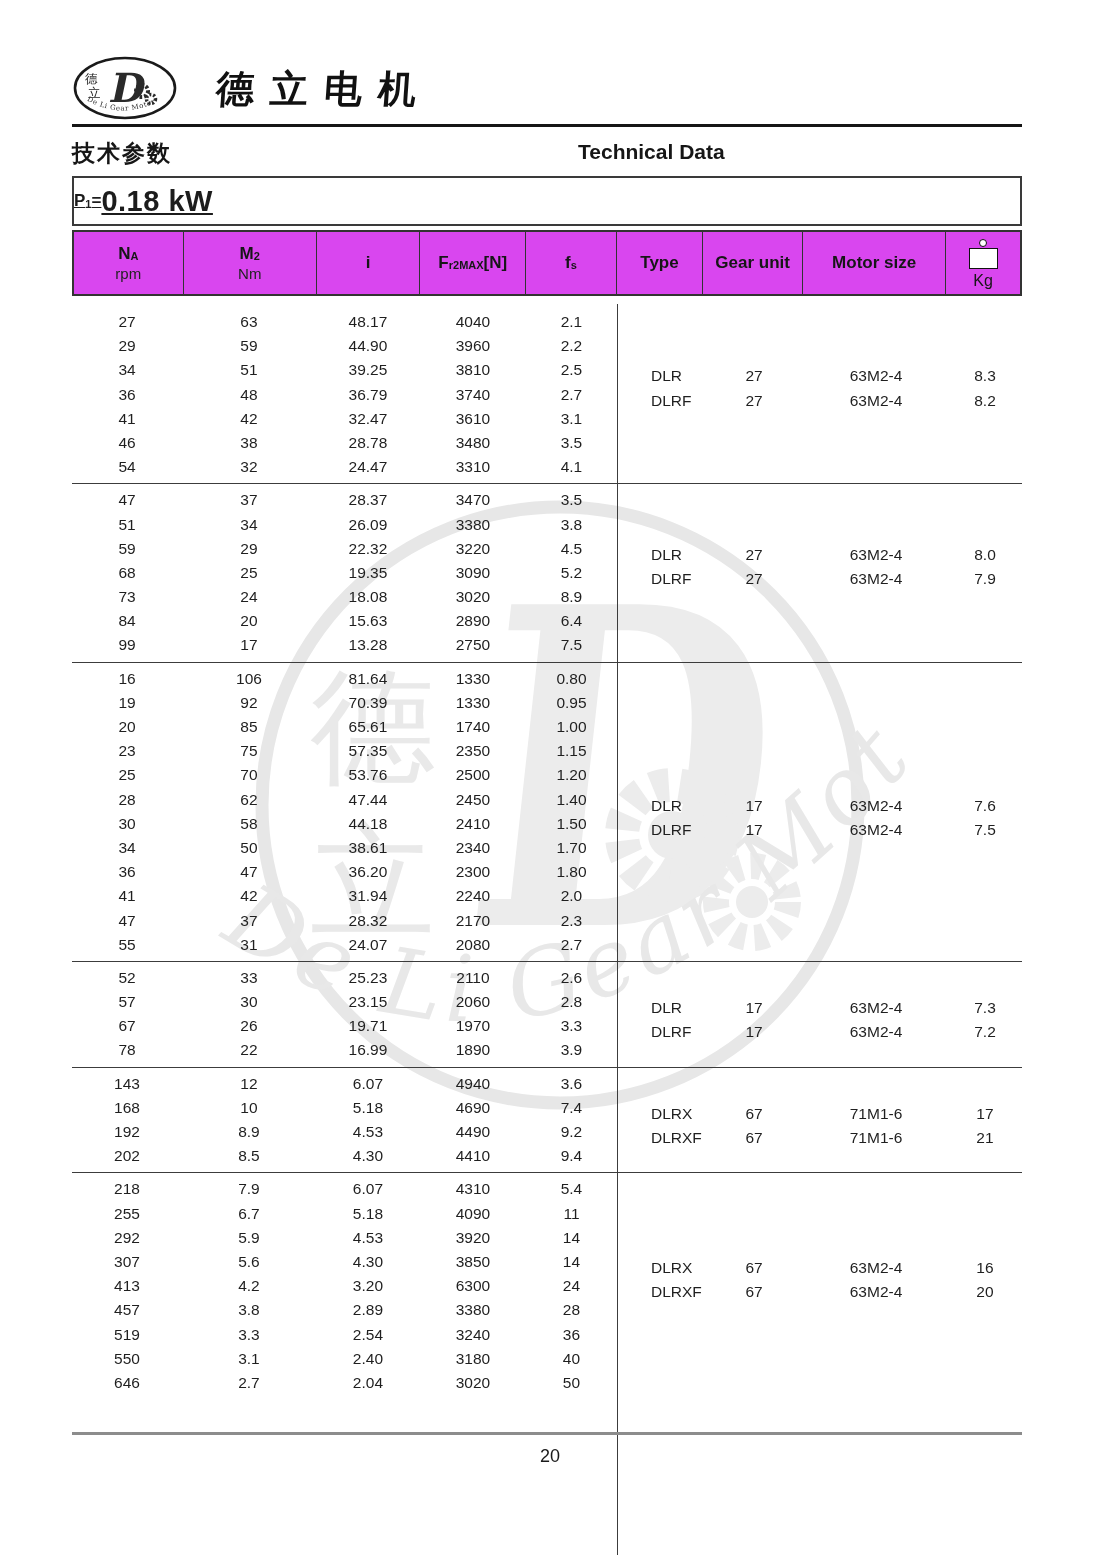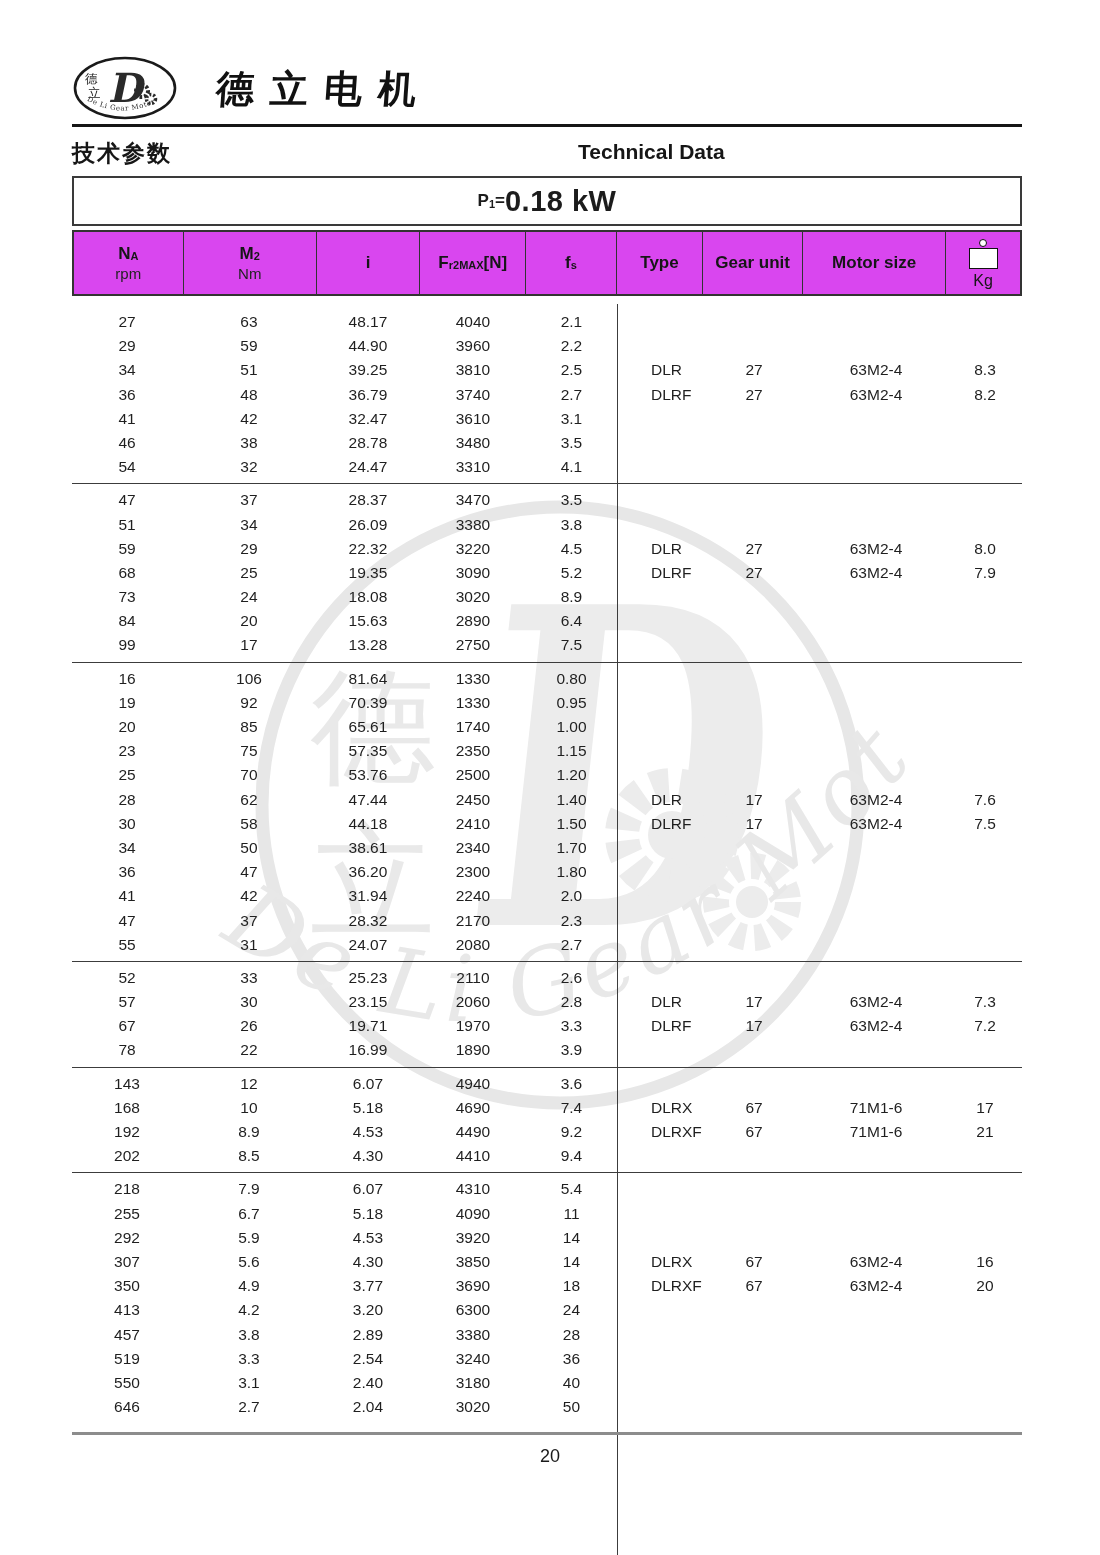--- a/index.html
+++ b/index.html
@@ -23,21 +23,21 @@
     transform:skewX(-4deg);
   }
   .top-rule{position:absolute;left:72px;top:124px;width:950px;height:3px;background:#151515;z-index:2;}
   .section-row{position:absolute;left:72px;top:138px;width:950px;height:32px;z-index:2;}
   .section-cn{position:absolute;left:0;top:0;font-size:23px;font-weight:bold;color:#161616;letter-spacing:2px;}
   .section-en{position:absolute;left:506px;top:2px;font-size:21px;font-weight:bold;color:#161616;}
   
   .power-box{
     position:absolute;left:72px;top:176px;width:950px;height:50px;
     border:2px solid #3a3a3a;box-sizing:border-box;z-index:2;background:#fff;
-    display:flex;align-items:center;justify-content:center;
+    display:flex;align-items:center;justify-content:flex-start;text-decoration:underline;
   }
   .power-sym{font-size:17px;font-weight:bold;}
   .power-sub{font-size:11px;font-weight:bold;vertical-align:-2px;}
   .power-val{font-size:29px;font-weight:bold;letter-spacing:0.5px;}
   
   .grid9{display:grid;grid-template-columns:11.58% 14.10% 10.95% 11.16% 9.58% 9.16% 10.53% 15.16% 7.78%;}
   .thead{
     position:absolute;left:72px;top:230px;width:950px;height:66px;
     border:2px solid #333;box-sizing:border-box;background:#d946ef;z-index:2;
   }
@@ -55,21 +55,21 @@
     width:6px;height:6px;border:1.5px solid #111;border-radius:50%;background:#fff;
   }
   .kg-label{font-weight:normal;font-size:16px;}
   
   .tbody{position:absolute;left:72px;top:296px;width:950px;padding-top:10px;z-index:1;}
   .vdivider{position:absolute;left:57.37%;top:8px;height:1404px;width:1px;background:#3c3c3c;}
   .group{position:relative;padding:4px 0;}
   .group + .group{border-top:1px solid #3c3c3c;}
   .data-row{height:24.2px;line-height:24.2px;}
   .cell{display:block;text-align:center;font-size:15.5px;color:#1f1f1f;white-space:nowrap;}
-  .types{position:absolute;left:0;right:0;}
+  .types{position:absolute;left:0;right:0;margin-top:6px;}
   .type-row{height:24.2px;line-height:24.2px;}
   .t-cell{display:block;font-size:15.5px;color:#1f1f1f;white-space:nowrap;text-align:center;}
   .t-type{grid-column:6;text-align:left;padding-left:34px;}
   .t-gear{grid-column:7;}
   .t-motor{grid-column:8;}
   .t-kg{grid-column:9;}
   
   .footer-rule{position:absolute;left:72px;top:1432px;width:950px;height:3px;background:#8c8c8c;z-index:2;}
   .page-num{position:absolute;left:0;top:1446px;width:100%;text-align:center;font-size:18px;color:#1a1a1a;z-index:2;}
 </style>
@@ -497,27 +497,20 @@
           <div class="cell">14</div>
         </div>
         <div class="data-row grid9">
           <div class="cell">307</div>
           <div class="cell">5.6</div>
           <div class="cell">4.30</div>
           <div class="cell">3850</div>
           <div class="cell">14</div>
         </div>
         <div class="data-row grid9">
-          <div class="cell">350</div>
-          <div class="cell">4.9</div>
-          <div class="cell">3.77</div>
-          <div class="cell">3690</div>
-          <div class="cell">18</div>
-        </div>
-        <div class="data-row grid9">
           <div class="cell">413</div>
           <div class="cell">4.2</div>
           <div class="cell">3.20</div>
           <div class="cell">6300</div>
           <div class="cell">24</div>
         </div>
         <div class="data-row grid9">
           <div class="cell">457</div>
           <div class="cell">3.8</div>
           <div class="cell">2.89</div>

